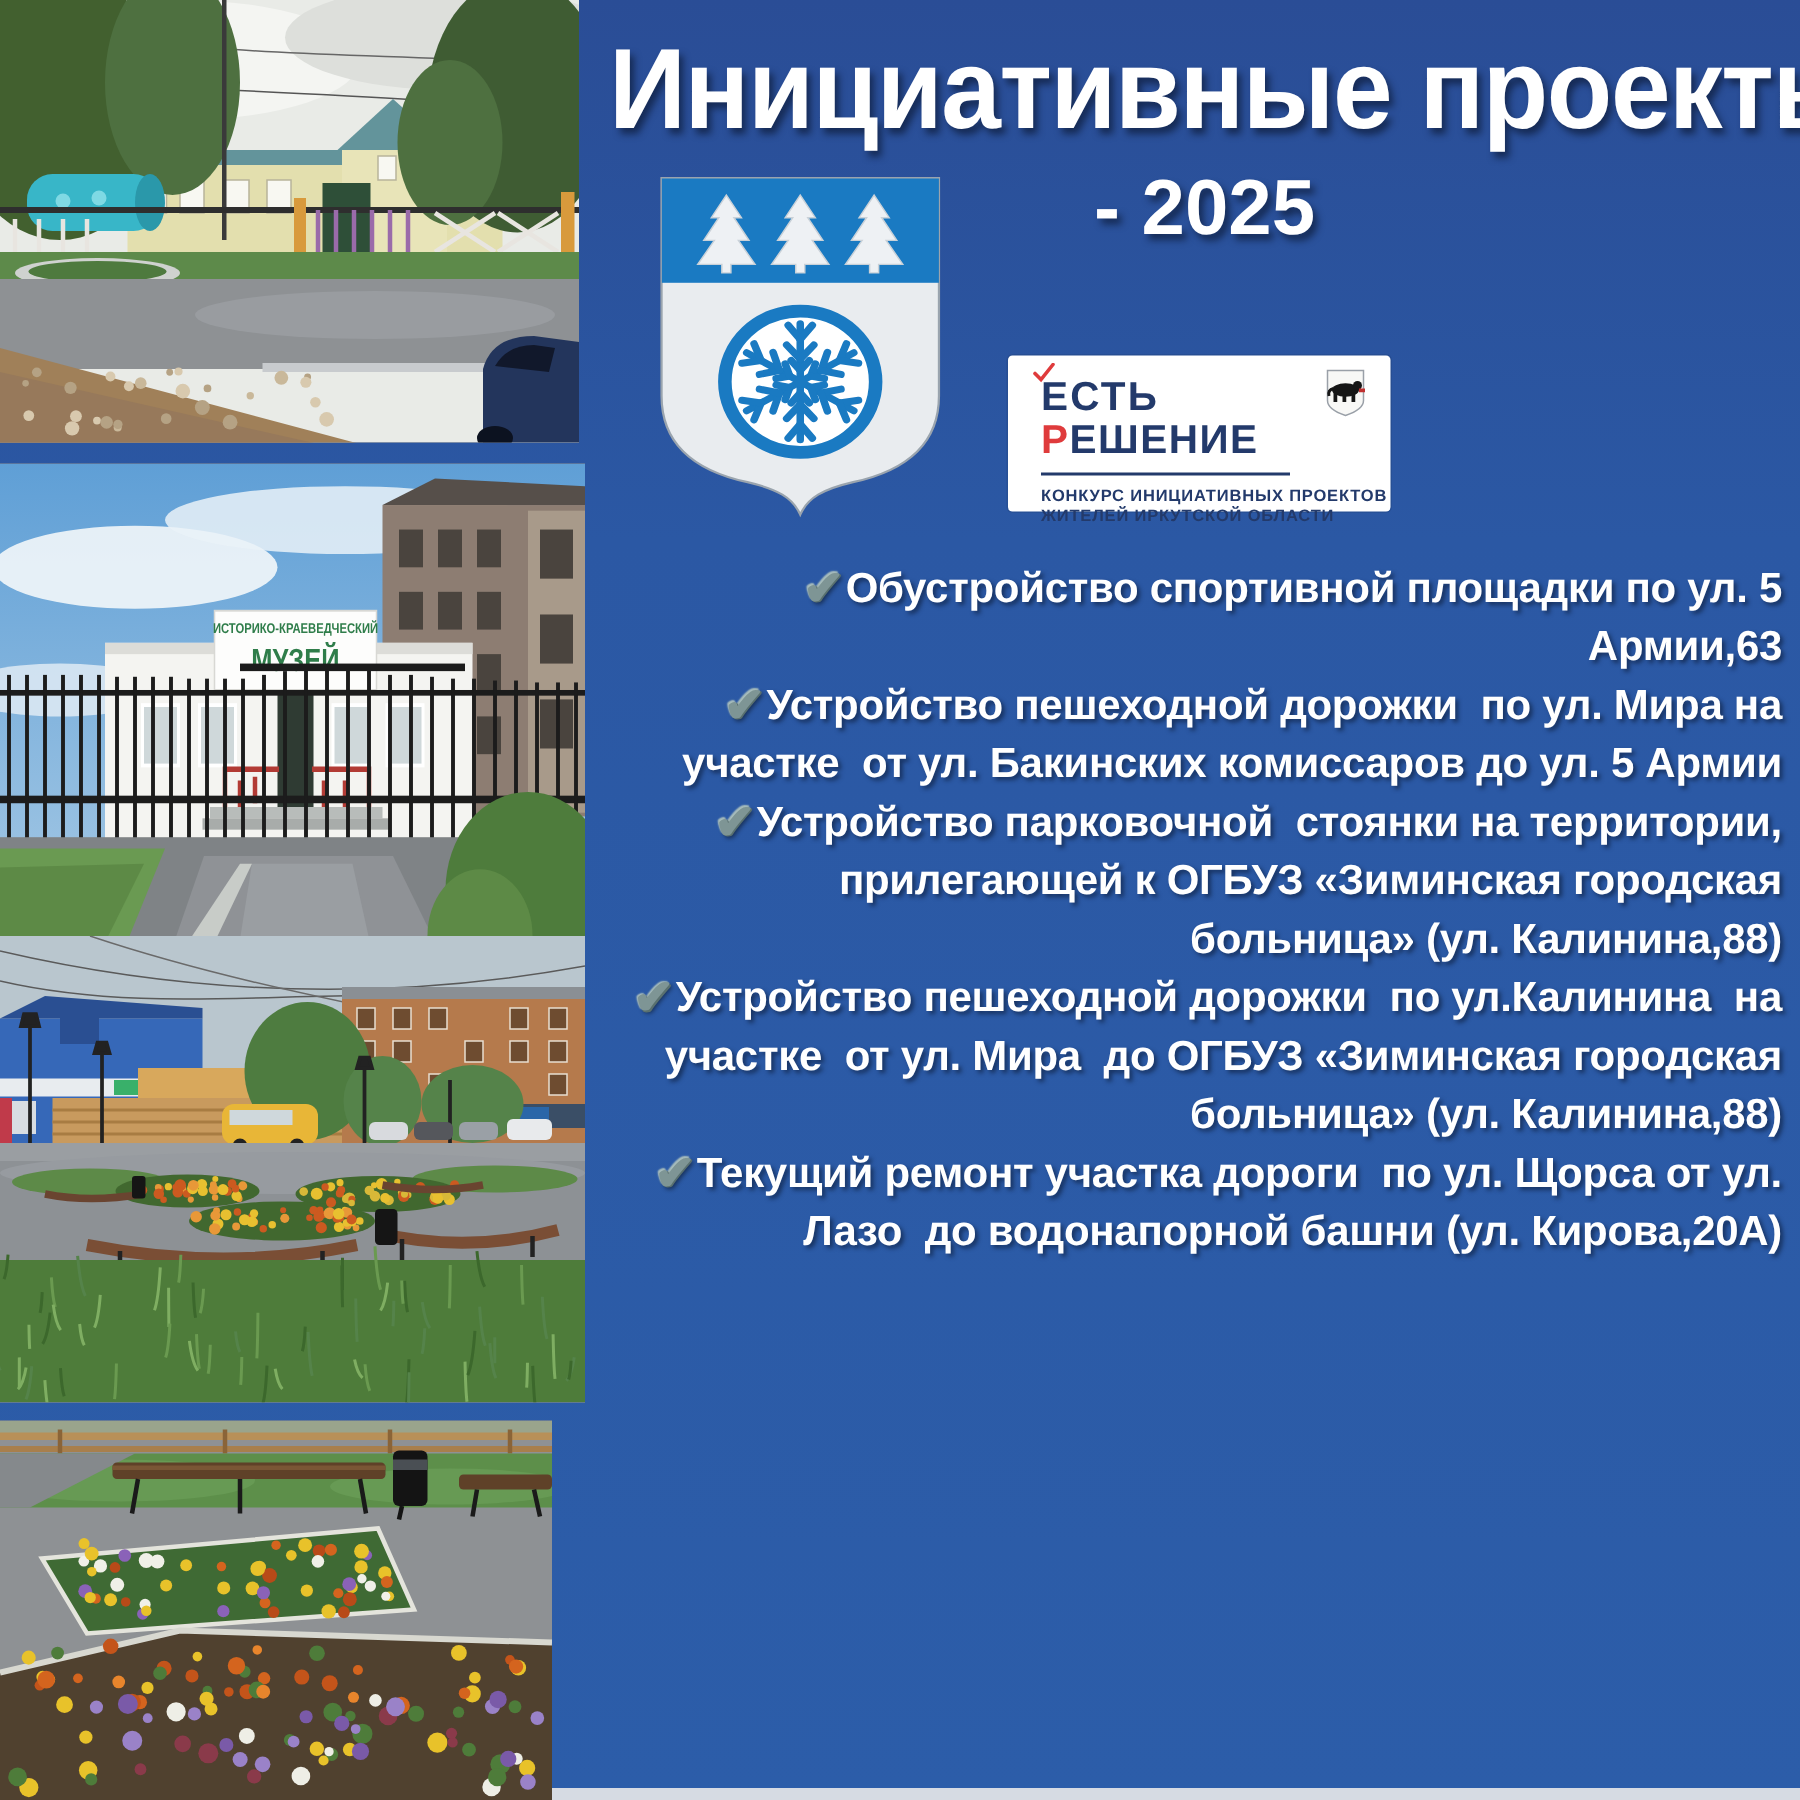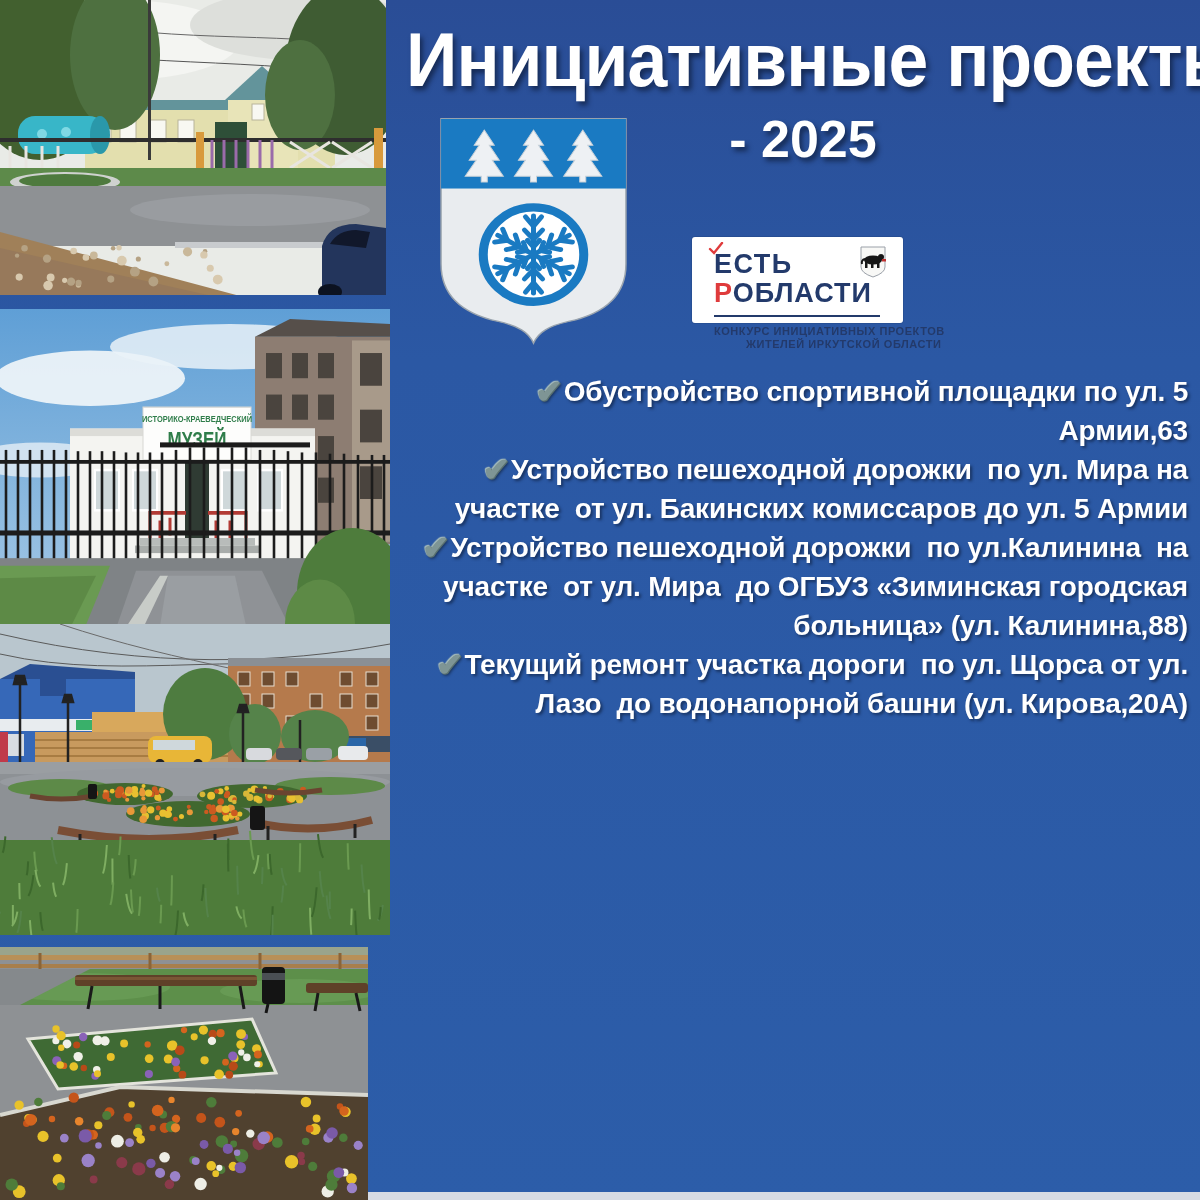--- a/index.html
+++ b/index.html
@@ -15,32 +15,32 @@
 
   .title{position:absolute;left:406px;top:16px;width:794px;color:#fff;}
   .title-line1{font-size:76px;font-weight:bold;letter-spacing:-1px;white-space:nowrap;
                transform:scaleX(.94);transform-origin:left top;
                text-shadow:3px 4px 5px rgba(8,18,40,.6);}
   .title-line2{font-size:52px;font-weight:bold;text-align:center;margin-top:6px;
                text-shadow:3px 4px 5px rgba(8,18,40,.6);}
 
   .emblem{position:absolute;left:436px;top:115px;width:195px;height:230px;}
 
-  .logo-box{position:absolute;left:692px;top:237px;width:211px;height:86px;
-            background:#ffffff;border-radius:3px;box-shadow:0 0 0 1px rgba(0,0,0,.08);}
+  .logo-box{position:absolute;left:672px;top:237px;width:211px;height:104px;
+            background:#ffffff;border-radius:3px;box-shadow:0 0 0 1px rgba(0,0,0,.08);padding-left:44px;}
   .logo-w1{position:absolute;left:22px;top:12px;font-size:27px;font-weight:800;
            color:#233a6b;letter-spacing:1.5px;}
   .logo-w2{position:absolute;left:22px;top:41px;font-size:27px;font-weight:800;
            color:#233a6b;letter-spacing:1px;}
   .logo-w2 .red{color:#df3b3c;}
   .logo-tick{position:absolute;left:16px;top:5px;}
   .logo-divider{position:absolute;left:22px;top:78px;width:166px;border-top:2px solid #233a6b;}
   .logo-sub{position:absolute;left:22px;font-size:11px;font-weight:700;color:#233a6b;
             letter-spacing:.55px;white-space:nowrap;}
-  .logo-sub1{top:88px;} .logo-sub2{top:101px;margin-left:32px;}
+  .logo-sub1{top:88px;} .logo-sub2{top:101px;}
   .babr{position:absolute;right:16px;top:9px;}
 
   .projects{position:absolute;left:406px;top:372px;width:782px;color:#fff;
             font-size:28px;font-weight:700;line-height:39px;letter-spacing:-.2px;text-align:right;}
   .project{display:block;}
   .ptext{white-space:pre-wrap;text-shadow:2px 2px 3px rgba(8,18,40,.55);}
   .check{font-size:33px;color:#7e9595;margin-right:1px;vertical-align:-2px;
          text-shadow:1px 1px 0 #59706f,2px 2px 3px rgba(0,0,0,.45),-1px -1px 1px #aabfbd;}
   .bottom-strip{position:absolute;left:368px;right:0;bottom:0;height:8px;background:#d6dbe3;}
 </style>
@@ -763,21 +763,21 @@
       <use href="#arm" transform="translate(97,148) rotate(300)"></use>
       <circle cx="97" cy="148" r="4" fill="#1a7ac2"></circle>
     </g>
   </svg>
 
   <div class="logo-box">
     <svg class="logo-tick" width="16" height="14" viewBox="0 0 16 14">
       <path d="M2,7 L6,11 L14,1" stroke="#df3b3c" stroke-width="2.4" fill="none" stroke-linecap="round"></path>
     </svg>
     <div class="logo-w1">ЕСТЬ</div>
-    <div class="logo-w2"><span class="red">Р</span><span>ОБЛАСТИ</span></div>
+    <div class="logo-w2"><span class="red">Р</span><span>ЕШЕНИЕ</span></div>
     <svg class="babr" width="28" height="32" viewBox="0 0 28 32">
       <path d="M2,1 h24 v20 q0,6 -12,10 q-12,-4 -12,-10 Z" fill="#f8f8f6" stroke="#9aa0a8" stroke-width="1"></path>
       <ellipse cx="14" cy="14" rx="9" ry="4.5" fill="#161616"></ellipse>
       <circle cx="22" cy="11" r="3" fill="#161616"></circle>
       <rect x="6" y="16" width="2.5" height="6" fill="#161616"></rect>
       <rect x="12" y="16" width="2.5" height="6" fill="#161616"></rect>
       <rect x="18" y="16" width="2.5" height="6" fill="#161616"></rect>
       <path d="M6,13 q-4,1 -3,5" stroke="#161616" stroke-width="2" fill="none"></path>
       <rect x="23" y="13" width="4" height="2.5" fill="#c03030"></rect>
     </svg>
@@ -785,20 +785,21 @@
     <div class="logo-sub logo-sub1">КОНКУРС ИНИЦИАТИВНЫХ ПРОЕКТОВ</div>
     <div class="logo-sub logo-sub2">ЖИТЕЛЕЙ ИРКУТСКОЙ ОБЛАСТИ</div>
   </div>
 
   <div class="projects">
 
       <div class="project"><span class="check">✔</span><span class="ptext">Обустройство спортивной площадки по ул. 5 Армии,63</span></div>
 
       <div class="project"><span class="check">✔</span><span class="ptext">Устройство пешеходной дорожки  по ул. Мира на участке  от ул. Бакинских комиссаров до ул. 5 Армии</span></div>
 
+      <div class="project"><span class="check">✔</span><span class="ptext">Устройство парковочной  стоянки на территории, прилегающей к ОГБУЗ «Зиминская городская больница» (ул. Калинина,88)</span></div>
 
       <div class="project"><span class="check">✔</span><span class="ptext">Устройство пешеходной дорожки  по ул.Калинина  на участке  от ул. Мира  до ОГБУЗ «Зиминская городская больница» (ул. Калинина,88)</span></div>
 
 
 
       <div class="project"><span class="check">✔</span><span class="ptext">Текущий ремонт участка дороги  по ул. Щорса от ул. Лазо  до водонапорной башни (ул. Кирова,20А)</span></div>
     </div>
 
   <div class="bottom-strip"></div>
 </div>

